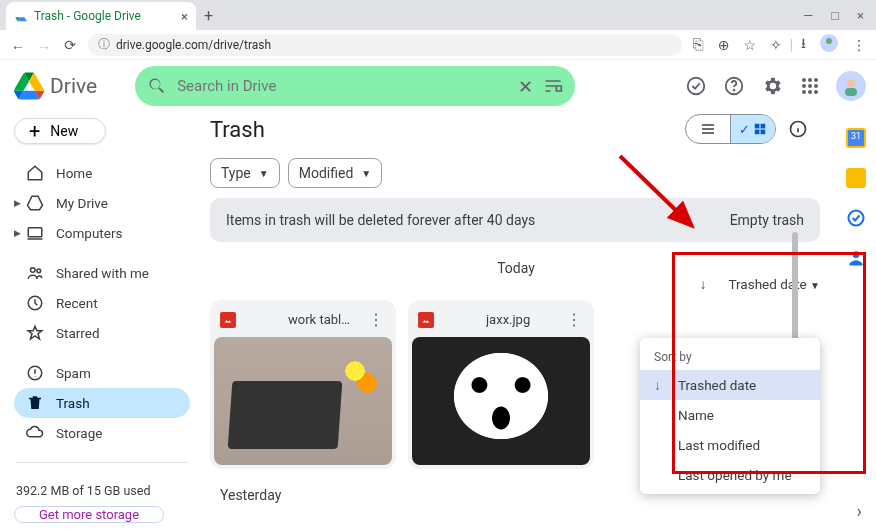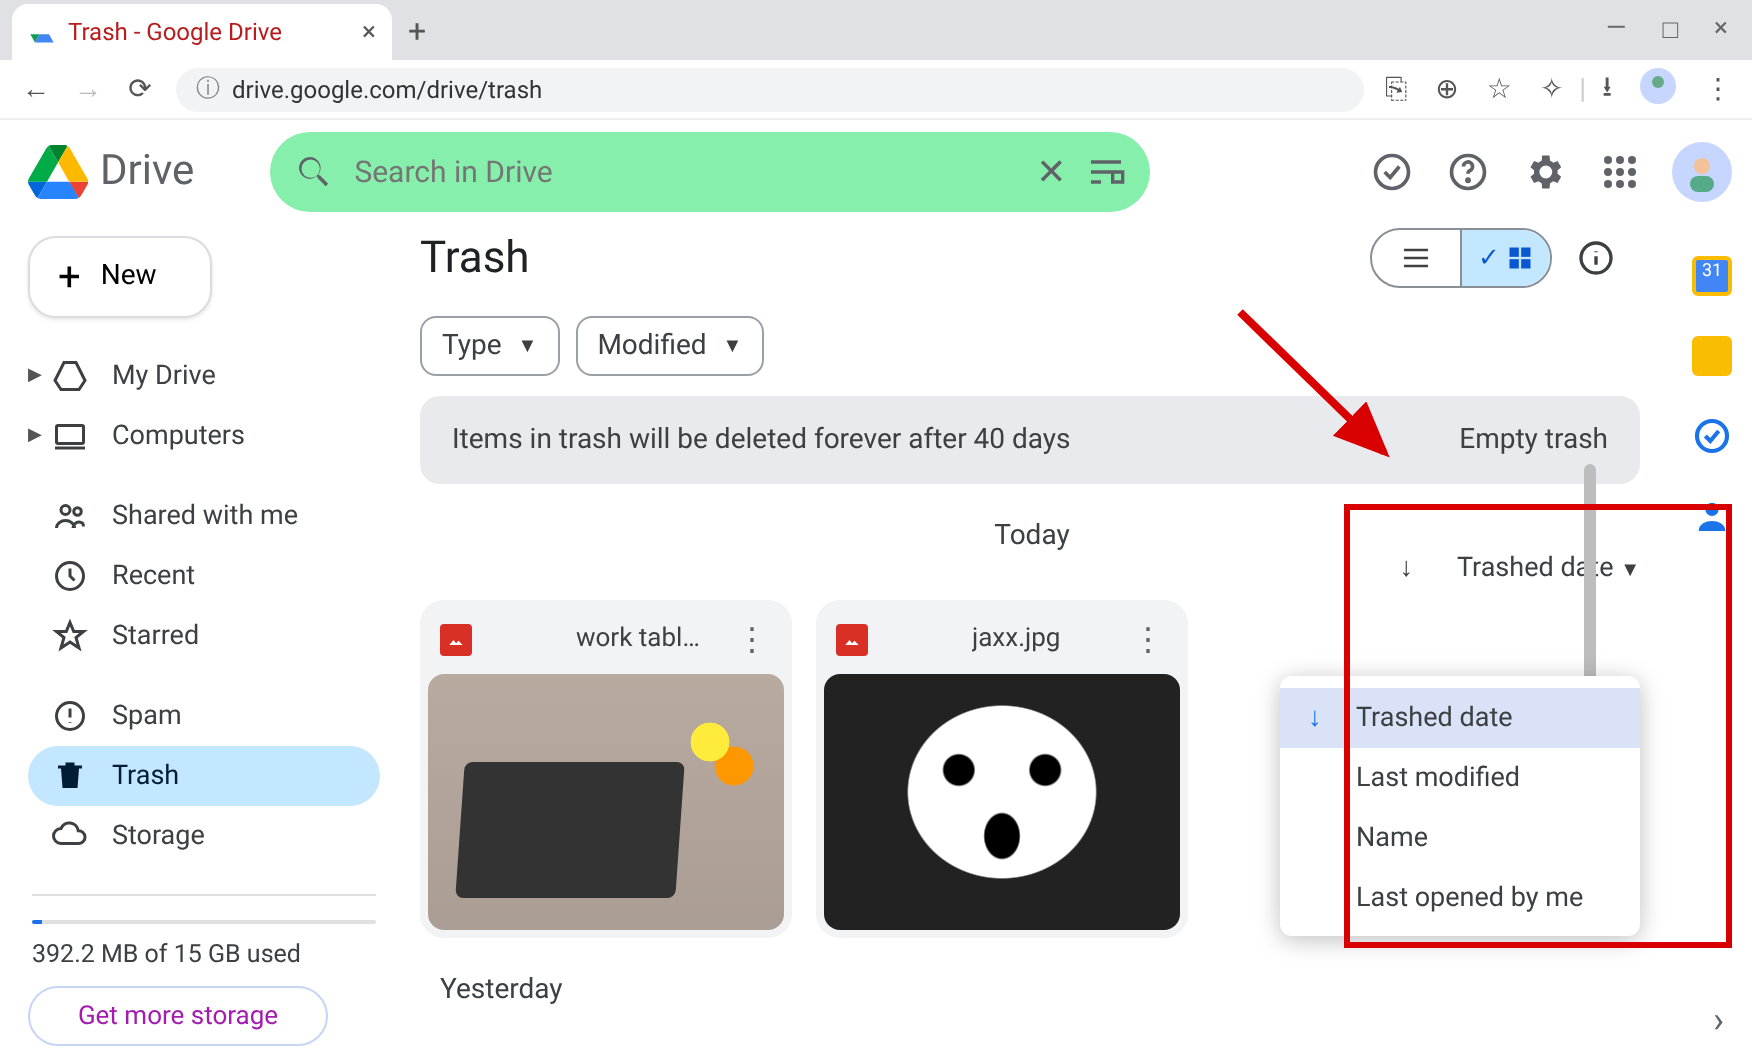--- a/index.html
+++ b/index.html
@@ -1,21 +1,21 @@
 <!DOCTYPE html>
 <html><head>
 <meta charset="utf-8">
 <style>
   * { box-sizing: border-box; margin: 0; padding: 0; font-family: 'Google Sans', Roboto, Arial, sans-serif; }
   body { width: 876px; height: 529px; background: #fff; overflow: hidden; position: relative; }
 
   
   .browser-top { height: 30px; background: #dfe1e5; display: flex; align-items: center; }
   .tab { background: #fff; height: 28px; margin-top: 2px; margin-left: 6px; border-radius: 8px 8px 0 0; display: flex; align-items: center; padding: 0 8px; gap: 6px; width: 190px; }
-  .tab-title { font-size: 12px; color: #b91c1c; flex: 1; white-space: nowrap; overflow: hidden; text-overflow: ellipsis; }
+  .tab-title { font-size: 12px; color: #15803d; flex: 1; white-space: nowrap; overflow: hidden; text-overflow: ellipsis; }
   .tab-close { font-size: 13px; color: #555; cursor: pointer; }
   .new-tab { margin-left: 8px; font-size: 16px; color: #555; cursor: pointer; }
   .win-controls { margin-left: auto; display: flex; gap: 18px; padding-right: 12px; color: #666; font-size: 13px; }
 
   .addr-bar { height: 30px; display: flex; align-items: center; gap: 10px; padding: 0 10px; border-bottom: 1px solid #eee; }
   .addr-btn { width: 16px; text-align: center; color: #555; font-size: 14px; cursor: pointer; }
   .addr-input { flex: 1; background: #f1f3f4; border-radius: 14px; height: 22px; display: flex; align-items: center; padding: 0 10px; font-size: 12px; color: #333; }
   .addr-icons { display: flex; gap: 14px; color: #555; font-size: 14px; align-items: center; }
 
   
@@ -213,20 +213,28 @@
 
 <div class="body-row">
 
   <div class="sidebar">
     <div class="new-btn">
       <span style="font-size:20px">+</span>
       <span>New</span>
     </div>
     <ul class="nav nav-group">
       <li>
+          <span class="ic">
+            <svg width="18" height="18" viewBox="0 0 24 24" fill="none" stroke="#3c4043" stroke-width="2">
+              <path d="m3 11 9-8 9 8v10H3z"></path>
+            </svg>
+          </span>
+          <span>Home</span>
+        </li>
+      <li>
           <span class="caret">▶</span>
           <span class="ic">
             <svg width="18" height="18" viewBox="0 0 24 24" fill="none" stroke="#3c4043" stroke-width="2">
               <path d="m8 3 8 0 6 12-4 6H6l-4-6z"></path>
             </svg>
           </span>
           <span>My Drive</span>
         </li>
       <li>
           <span class="caret">▶</span>
@@ -382,31 +390,32 @@
           <span class="card-title">jaxx.jpg</span>
           <span class="card-menu">⋮</span>
         </div>
         <div class="thumb thumb-b"></div>
       </div>
     </div>
 
     <div class="section-sub">Yesterday</div>
 
     <div class="sort-menu">
+      <div class="sort-hdr">Sort by</div>
       <div class="sort-opt sel">
           <span class="check">↓</span>
           <span>Trashed date</span>
         </div>
       <div class="sort-opt">
           <span class="check"></span>
-          <span>Last modified</span>
+          <span>Name</span>
         </div>
       <div class="sort-opt">
           <span class="check"></span>
-          <span>Name</span>
+          <span>Last modified</span>
         </div>
       <div class="sort-opt">
           <span class="check"></span>
           <span>Last opened by me</span>
         </div>
     </div>
 
     <div class="rhs-scroll"></div>
   </div>
 

